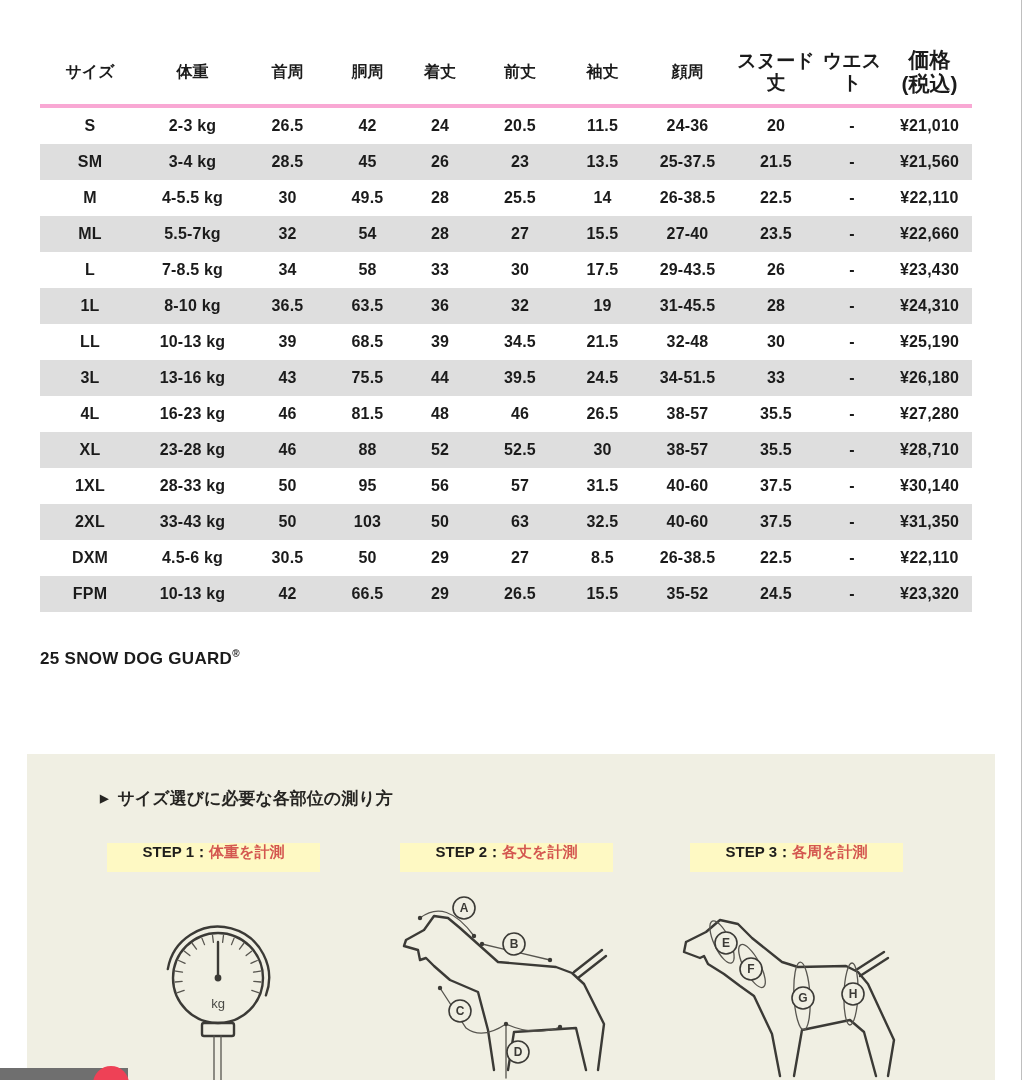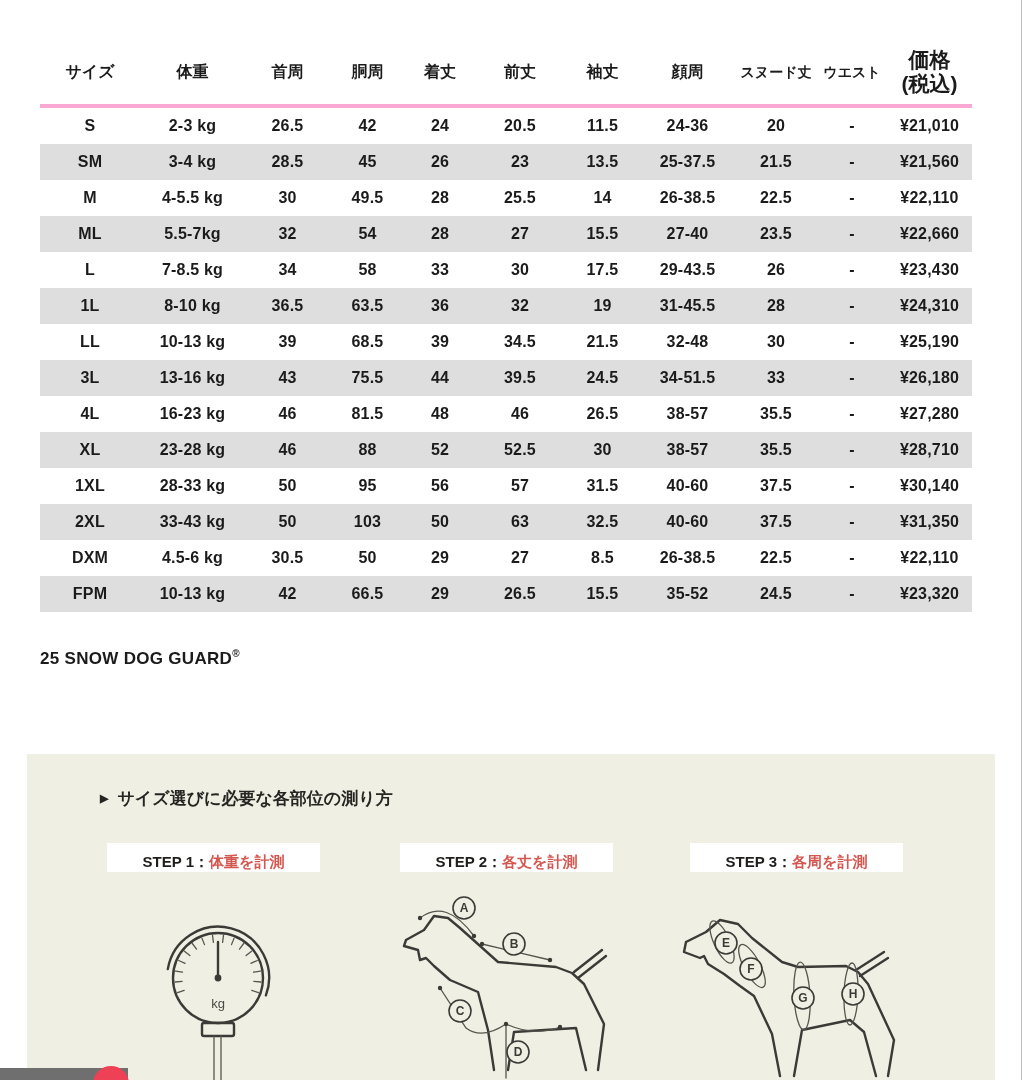--- a/index.html
+++ b/index.html
@@ -20,21 +20,21 @@
   
   table.size-table{
     position:absolute;left:40px;top:40px;width:932px;
     border-collapse:collapse;table-layout:fixed;
   }
   .size-table thead th{
     height:64px;vertical-align:middle;text-align:center;
     font-size:16px;font-weight:700;padding:0;line-height:1.15;
   }
   .size-table thead tr{border-bottom:4px solid #f9a8d4;}
-  .size-table thead th.col8,.size-table thead th.col9{font-size:14px;}
+  .size-table thead th.col8,.size-table thead th.col9{font-size:19px;}
   .size-table thead th.col10{font-size:21px;}
   .size-table tbody td{
     height:36px;text-align:center;vertical-align:middle;
     font-size:16px;font-weight:600;padding:0;letter-spacing:.2px;
   }
   .size-table tbody tr:nth-child(even){background:var(--stripe);}
   
   .caption{
     position:absolute;left:40px;top:648px;
     font-size:17px;font-weight:700;letter-spacing:.3px;
@@ -46,22 +46,22 @@
     background:var(--beige);
   }
   .guide-heading{
     position:absolute;left:73px;top:33px;
     display:flex;align-items:center;gap:9px;
     font-size:17px;font-weight:700;color:#262522;
   }
   .guide-heading .marker{font-size:11px;line-height:1;}
   .step{
     position:absolute;top:89px;height:29px;width:213px;
-    background:#ffffff;
-    display:flex;align-items:flex-end;justify-content:center;
+    background:#fef9c3;
+    display:flex;align-items:flex-start;justify-content:center;
     font-size:15px;font-weight:700;white-space:nowrap;
   }
   .step .prefix{color:#1f1e1c;}
   .step .desc{color:var(--accent);}
   .step1{left:80px;} .step2{left:373px;} .step3{left:663px;}
   .illus{position:absolute;}
   .illus-scale{left:103px;top:141px;}
   .illus-dog-lengths{left:363px;top:126px;}
   .illus-dog-girths{left:643px;top:136px;}
   svg .outline{fill:none;stroke:#3b3a36;stroke-width:2.4;stroke-linejoin:round;stroke-linecap:round;}

